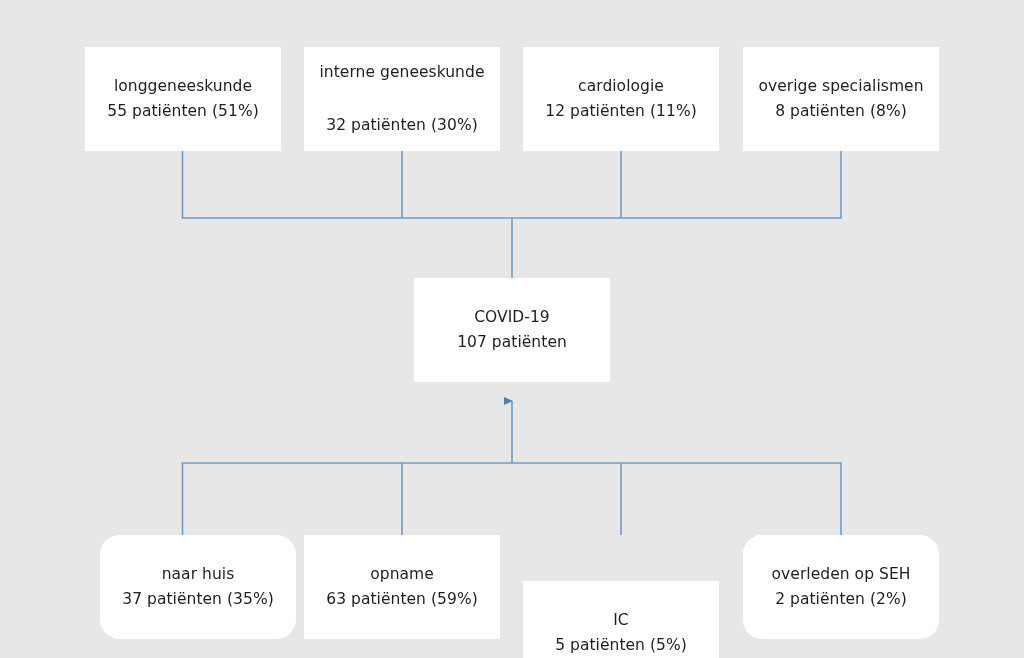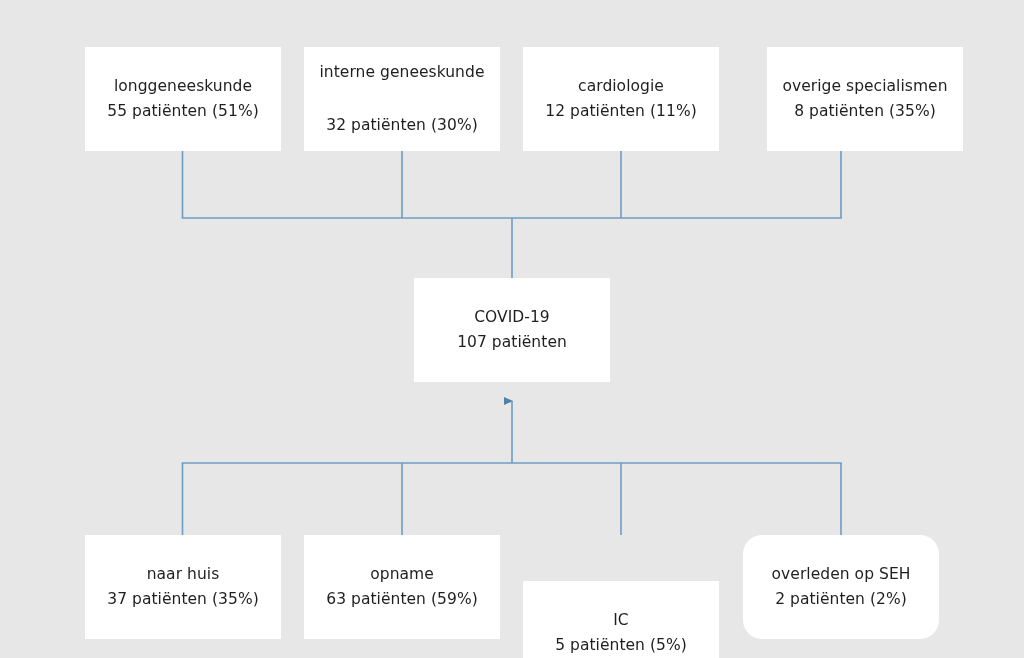--- a/index.html
+++ b/index.html
@@ -47,30 +47,30 @@
   }
   
   .top-row .node-box,
   .bottom-row .node-box {
     width: 196px;
     height: 104px;
   }
   #node-longgeneeskunde   { left: 85px;  top: 47px; }
   #node-interne           { left: 304px; top: 47px; gap: 28px; }
   #node-cardiologie       { left: 523px; top: 47px; }
-  #node-overige           { left: 743px; top: 47px; margin-left: 24px; }
+  #node-overige           { left: 743px; top: 47px; }
 
   #node-covid {
     left: 414px;
     top: 278px;
     width: 196px;
     height: 104px;
   }
 
-  #node-naar-huis         { left: 85px;  top: 535px; }
+  #node-naar-huis         { left: 100px;  top: 535px; border-radius: 20px; }
   #node-opname            { left: 304px; top: 535px; }
   #node-ic                { left: 523px; top: 535px; margin-top: 46px; }
   #node-overleden         { left: 743px; top: 535px; border-radius: 19px; }
 </style>
 </head>
 <body>
 
 <div id="flow-canvas">
 
   <svg id="connector-layer" viewBox="0 0 1024 658" width="1024" height="658" xmlns="http://www.w3.org/2000/svg">
@@ -112,21 +112,21 @@
     <div class="node-box" id="node-interne">
       <span class="node-line">interne geneeskunde</span>
       <span class="node-line">32 patiënten (30%)</span>
     </div>
     <div class="node-box" id="node-cardiologie">
       <span class="node-line">cardiologie</span>
       <span class="node-line">12 patiënten (11%)</span>
     </div>
     <div class="node-box" id="node-overige">
       <span class="node-line">overige specialismen</span>
-      <span class="node-line">8 patiënten (35%)</span>
+      <span class="node-line">8 patiënten (8%)</span>
     </div>
   </div>
 
   <div class="node-box" id="node-covid">
     <span class="node-line">COVID-19</span>
     <span class="node-line">107 patiënten</span>
   </div>
 
   <div class="bottom-row">
     <div class="node-box" id="node-naar-huis">

